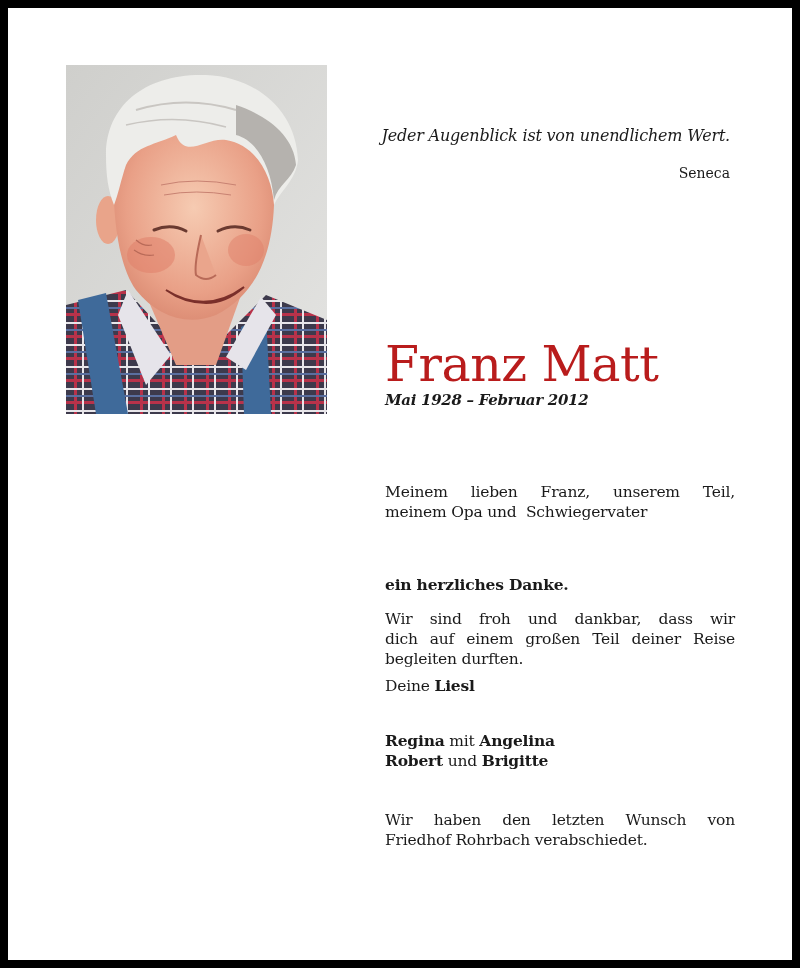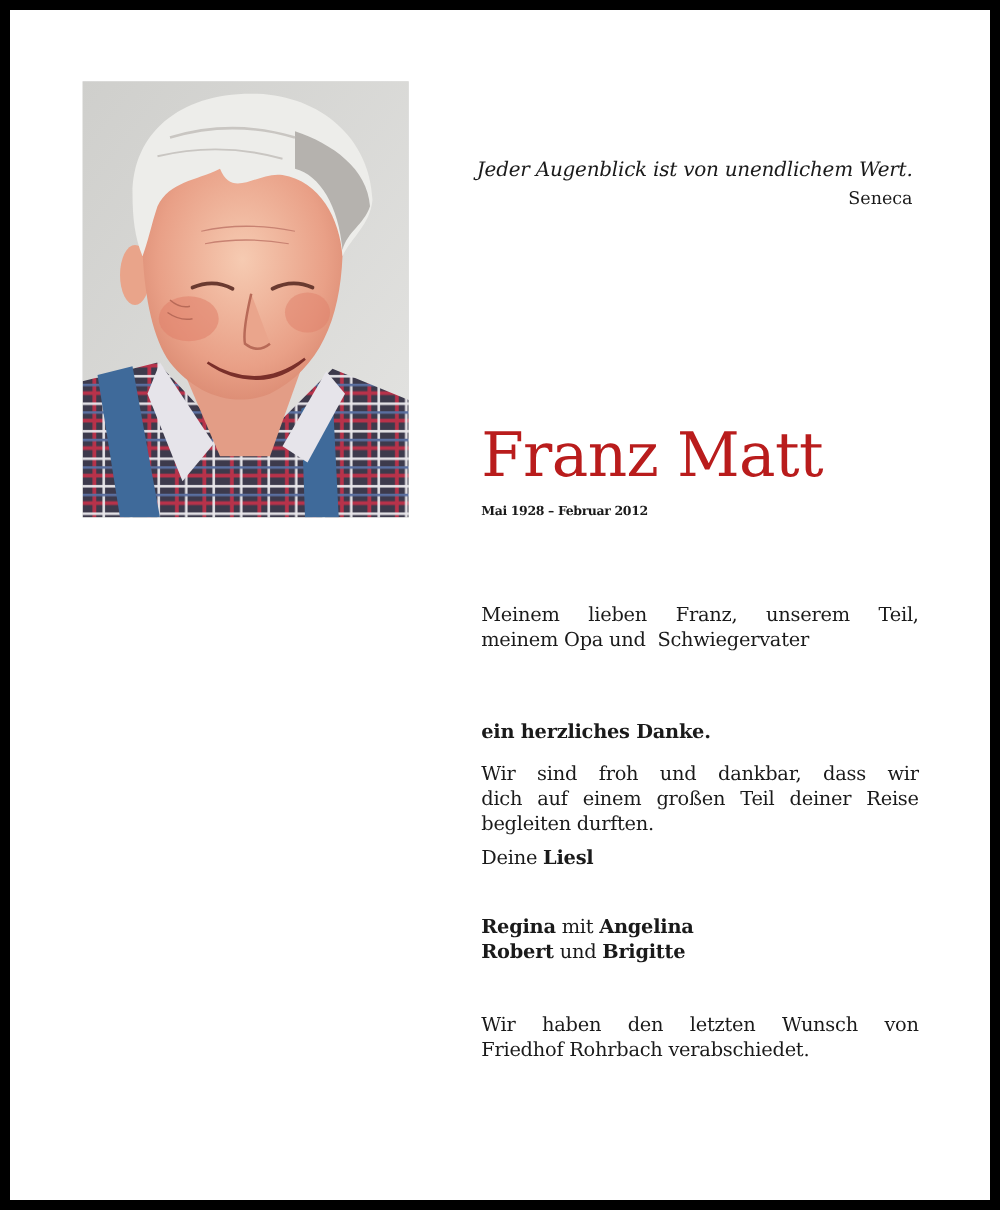--- a/index.html
+++ b/index.html
@@ -33,38 +33,39 @@
   }
   .quote {
     font-style: italic;
     font-size: 16px;
     letter-spacing: -0.2px;
     line-height: 22px;
   }
   .author {
     font-size: 14px;
     line-height: 20px;
-    margin-top: 2px;
+    margin-top: 16px;
   }
   .name {
     position: absolute;
     left: 377px; top: 328px;
     font-size: 49px;
     line-height: 58px;
     letter-spacing: -0.5px;
     color: #b91c1c;
     white-space: nowrap;
   }
   .dates {
     position: absolute;
-    left: 377px; top: 392px;
-    font-size: 10px;
+    left: 377px; top: 382px;
+    font-size: 15px;
     font-weight: bold;
     line-height: 20px;
     letter-spacing: -0.3px;
+    font-style: italic;
   }
   .text {
     position: absolute;
     left: 377px;
     width: 350px;
     font-size: 15.5px;
     line-height: 20px;
     text-align: justify;
     text-align-last: left;
     letter-spacing: -0.2px;

